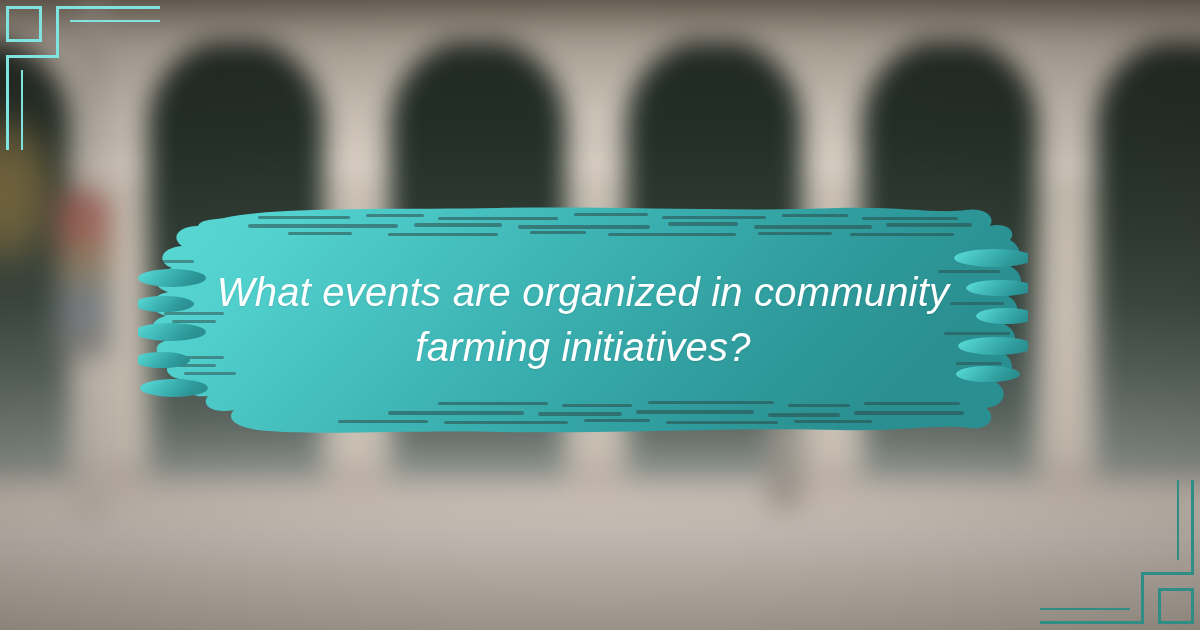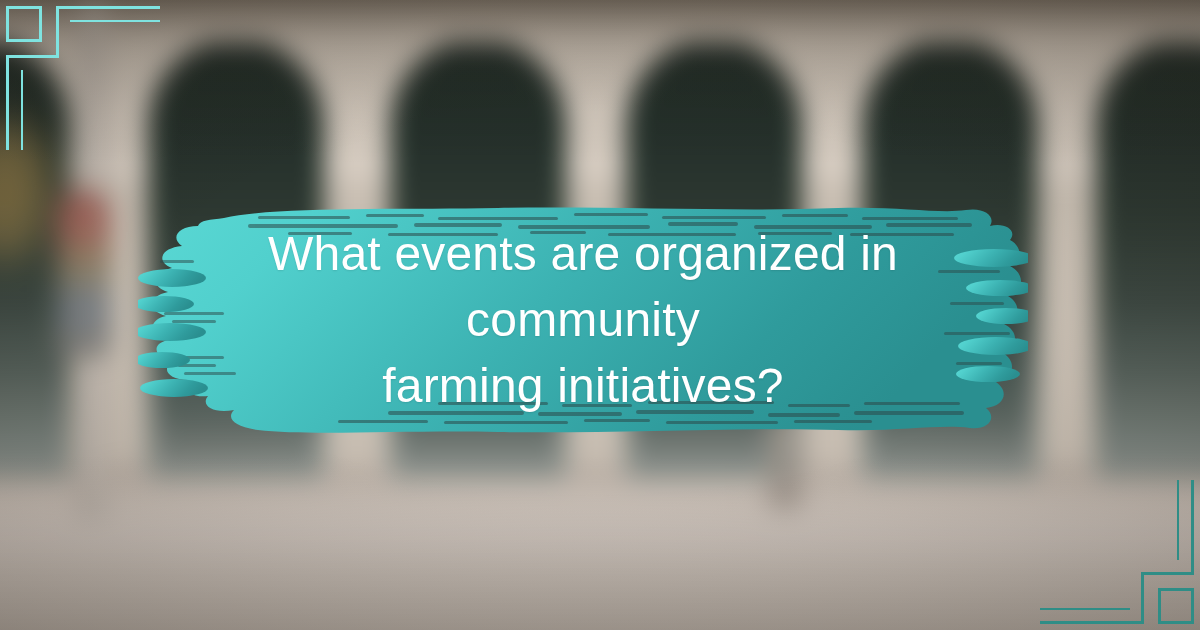--- a/index.html
+++ b/index.html
@@ -110,26 +110,27 @@
   }
   #banner-svg{ position:absolute; inset:0; width:100%; height:100%; display:block; }
 
   #banner-text{
     position:absolute; left:0; right:0; top:0; bottom:0;
     display:flex; flex-direction:column;
     align-items:center; justify-content:center;
     padding:0 58px 4px 58px;
     text-align:center;
     color:#ffffff;
-    font-size:48px;
+    font-size:40px;
     font-weight:400;
     line-height:1.38;
     letter-spacing:.2px;
     text-shadow:0 1px 2px rgba(0,0,0,.10);
     white-space:pre-line;
+    font-style:italic;
   }
 </style>
 </head>
 <body>
 
 <div id="stage">
 
   <div id="bg">
     <div id="plaster"></div>
     <div class="arch a1"></div>

